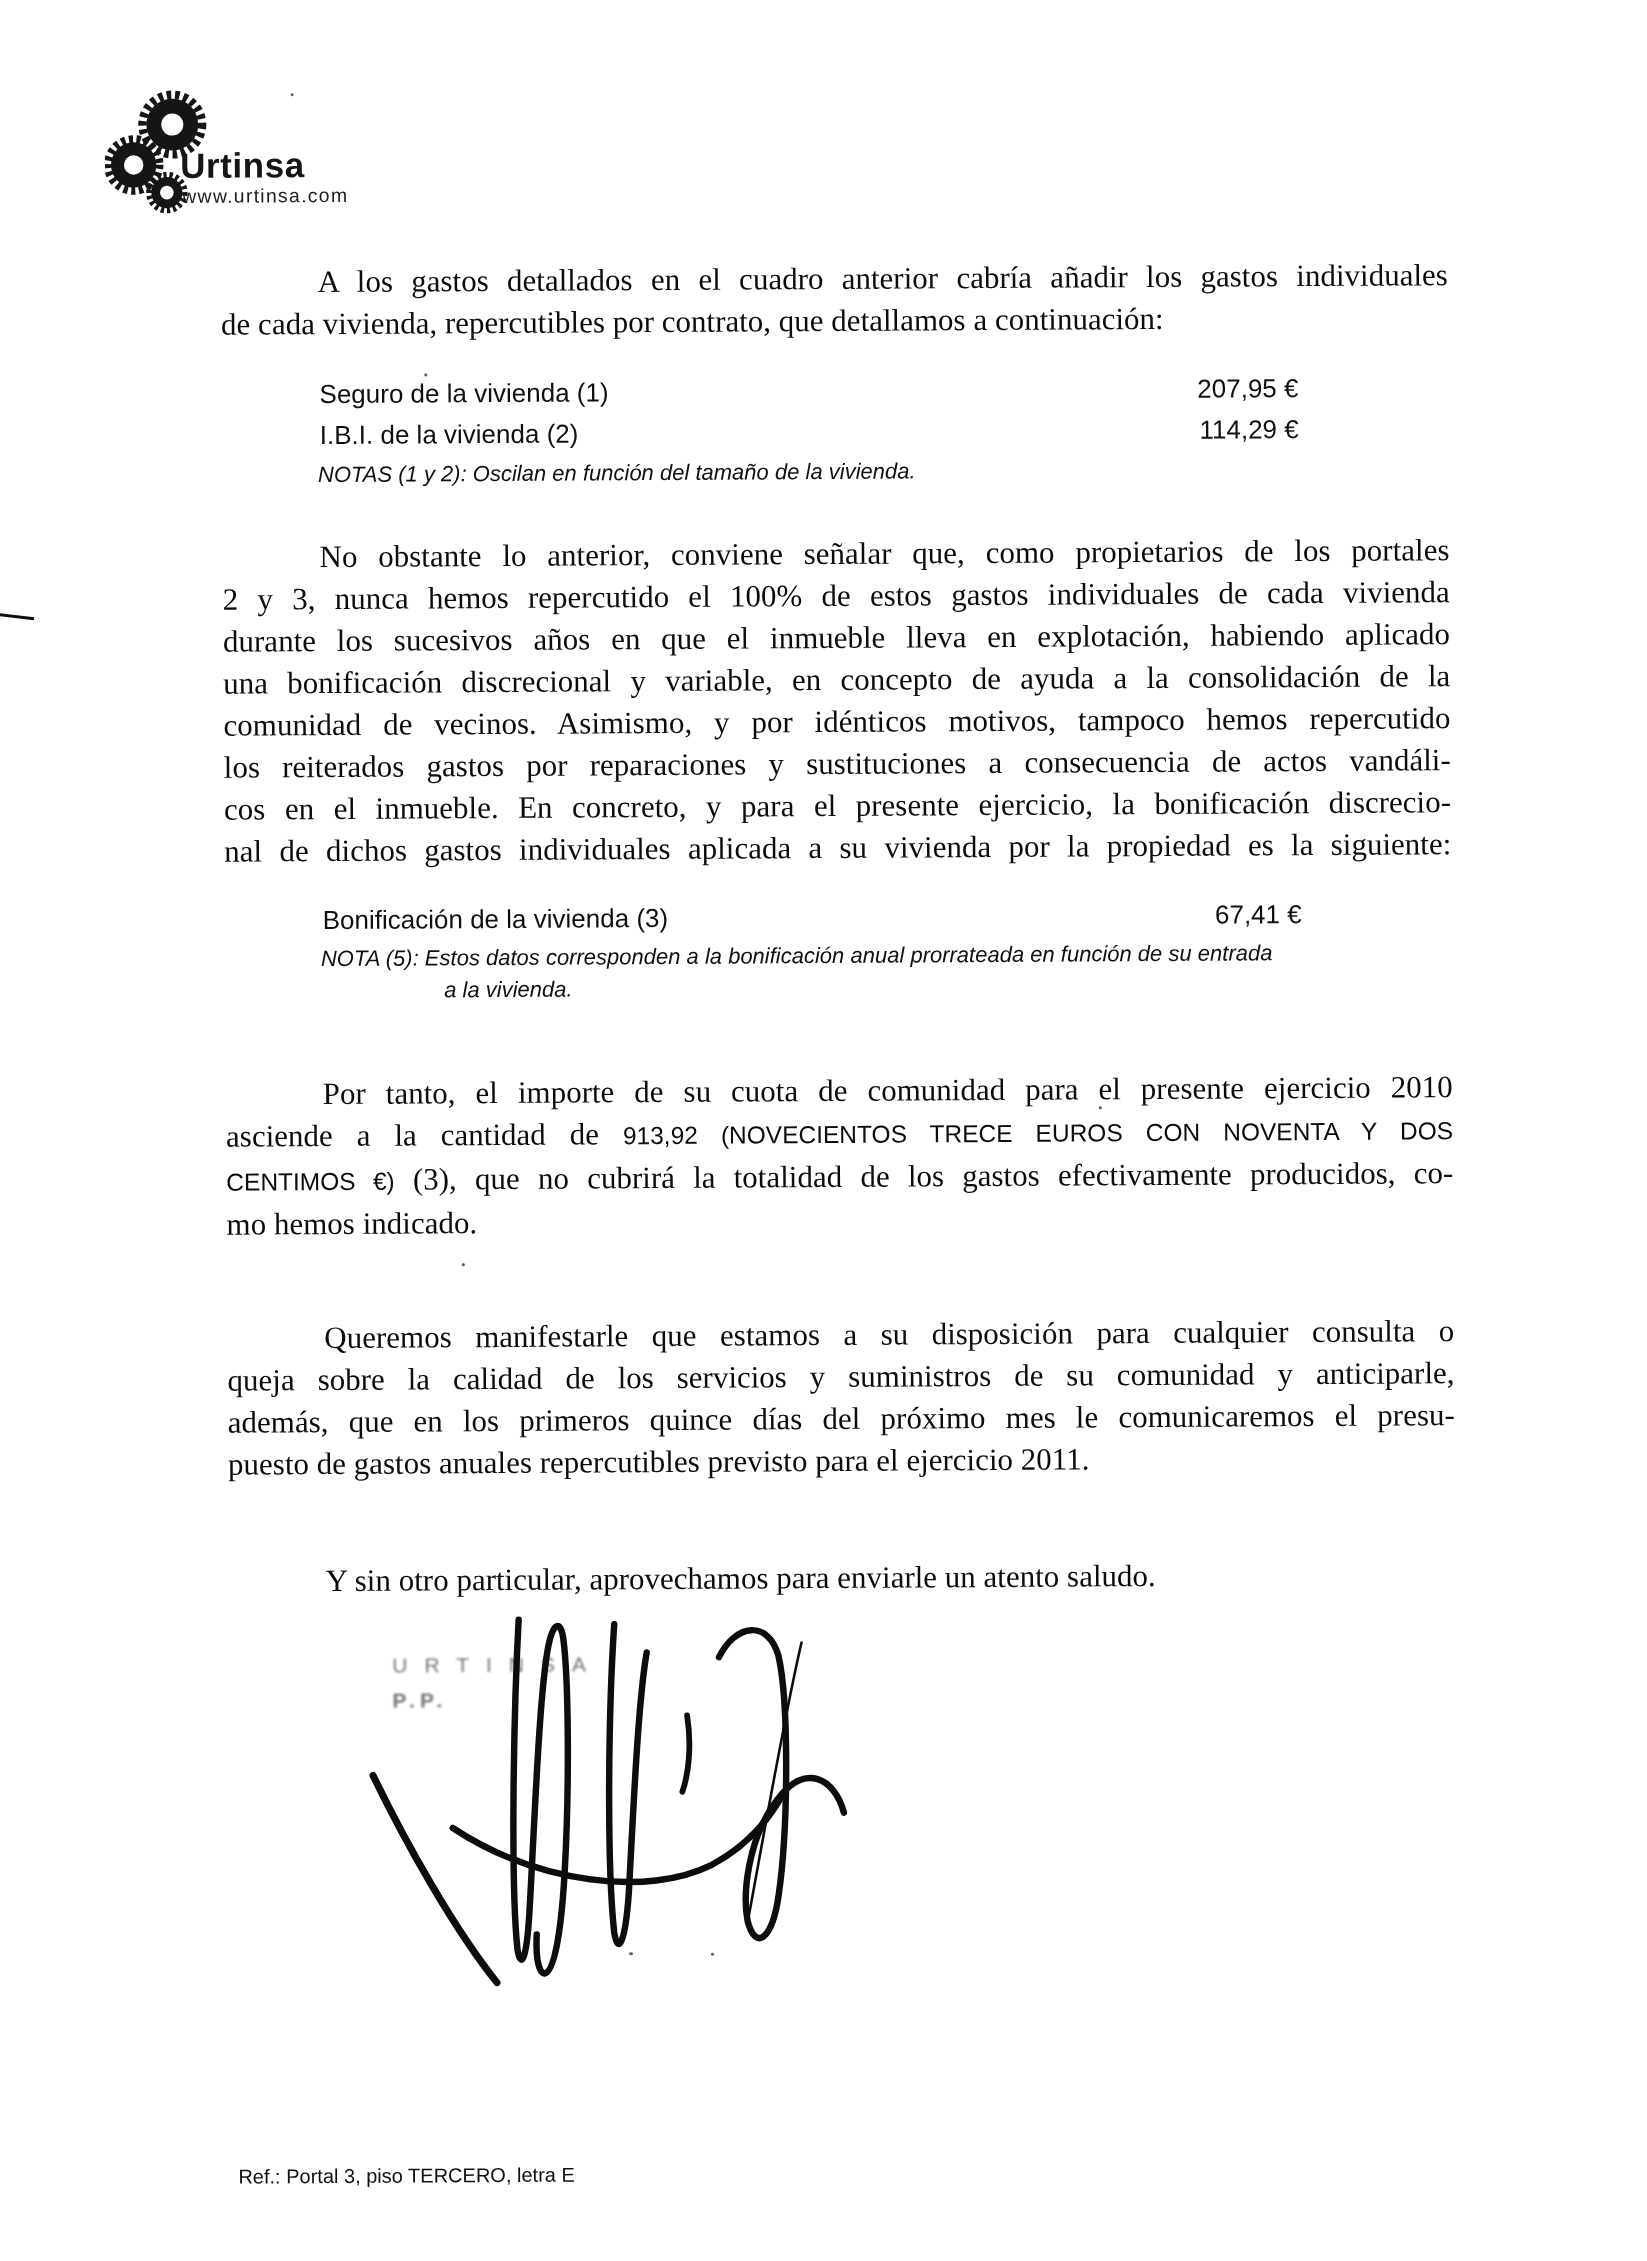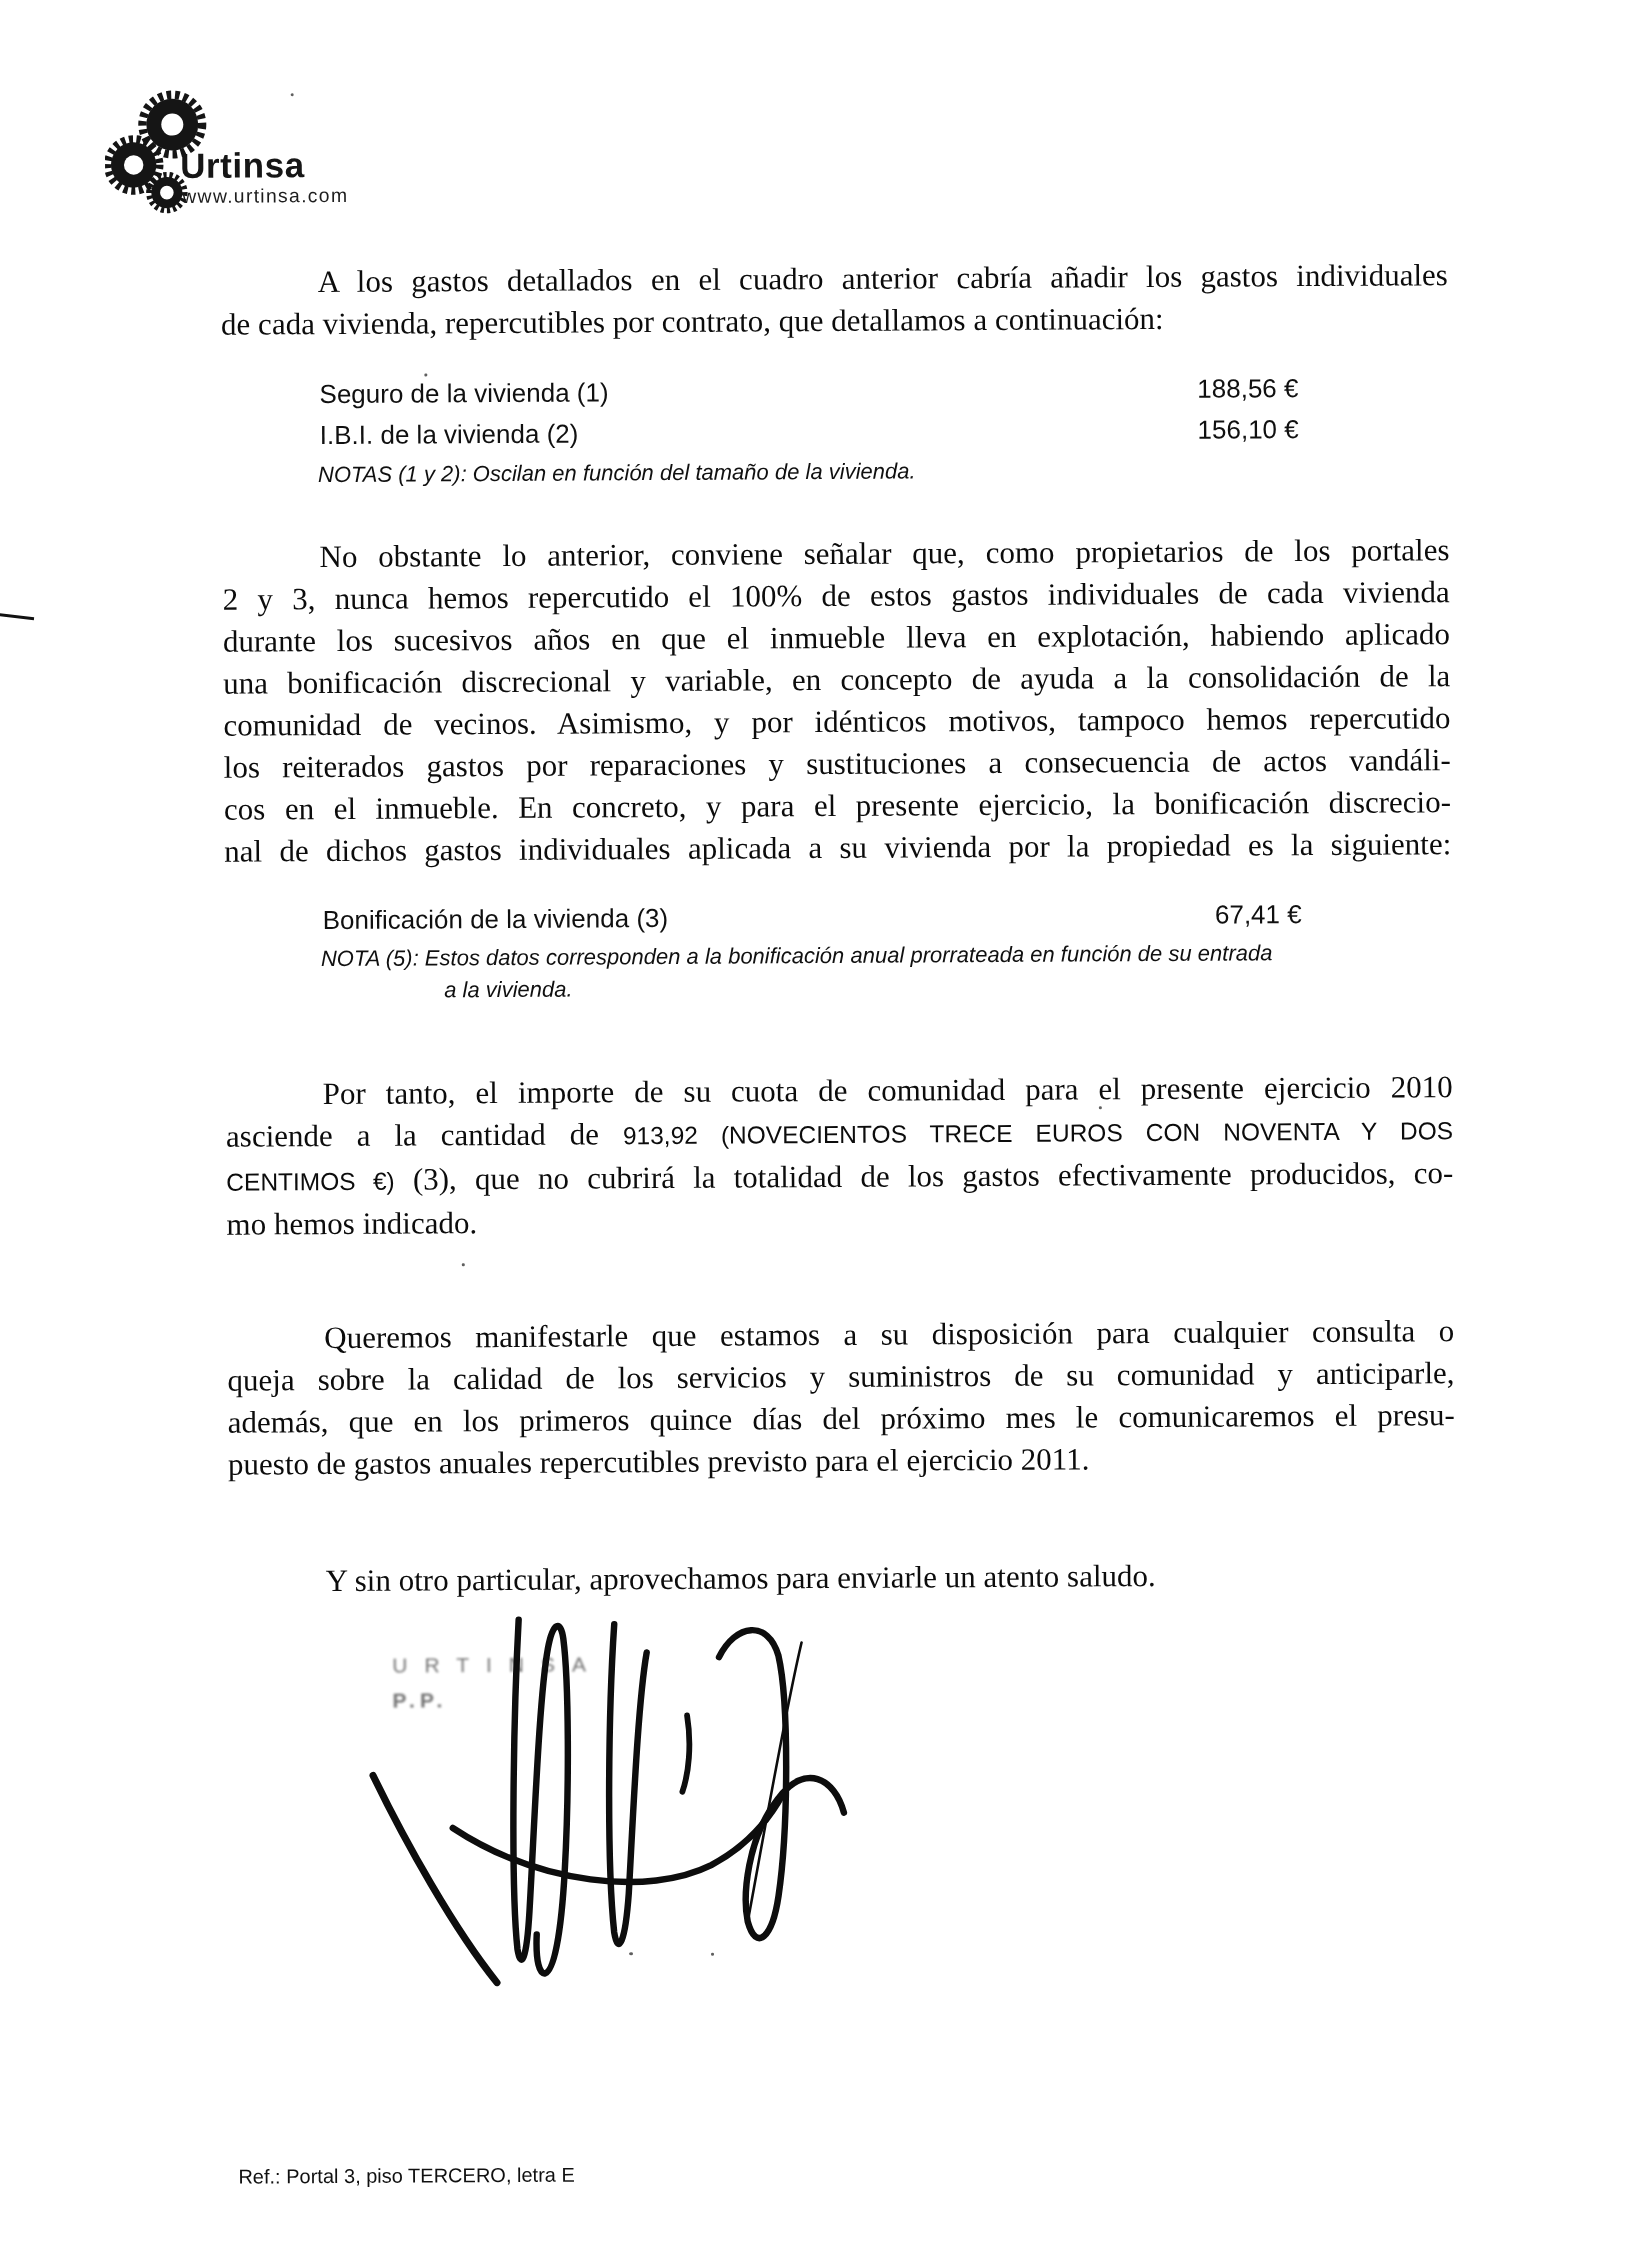--- a/index.html
+++ b/index.html
@@ -102,25 +102,25 @@
   </div>
 
   <div class="para" id="para-intro">
       <div class="tline j ind"><span>A los gastos detallados en el cuadro anterior cabría añadir los gastos individuales</span></div>
       <div class="tline"><span>de cada vivienda, repercutibles por contrato, que detallamos a continuación:</span></div>
     </div>
 
   <div class="items" id="expense-items">
       <div class="item-row">
         <span class="item-label">Seguro de la vivienda (1)</span>
-        <span class="item-amount">188,56 €</span>
+        <span class="item-amount">207,95 €</span>
       </div>
       <div class="item-row">
         <span class="item-label">I.B.I. de la vivienda (2)</span>
-        <span class="item-amount">156,10 €</span>
+        <span class="item-amount">114,29 €</span>
       </div>
     </div>
 
   <div class="note" id="note-12">
     <b>NOTAS (1 y 2):</b><span> Oscilan en función del tamaño de la vivienda.</span>
   </div>
 
   <div class="para" id="para-main">
       <div class="tline j ind"><span>No obstante lo anterior, conviene señalar que, como propietarios de los portales</span></div>
       <div class="tline j"><span>2 y 3, nunca hemos repercutido el 100% de estos gastos individuales de cada vivienda</span></div>

